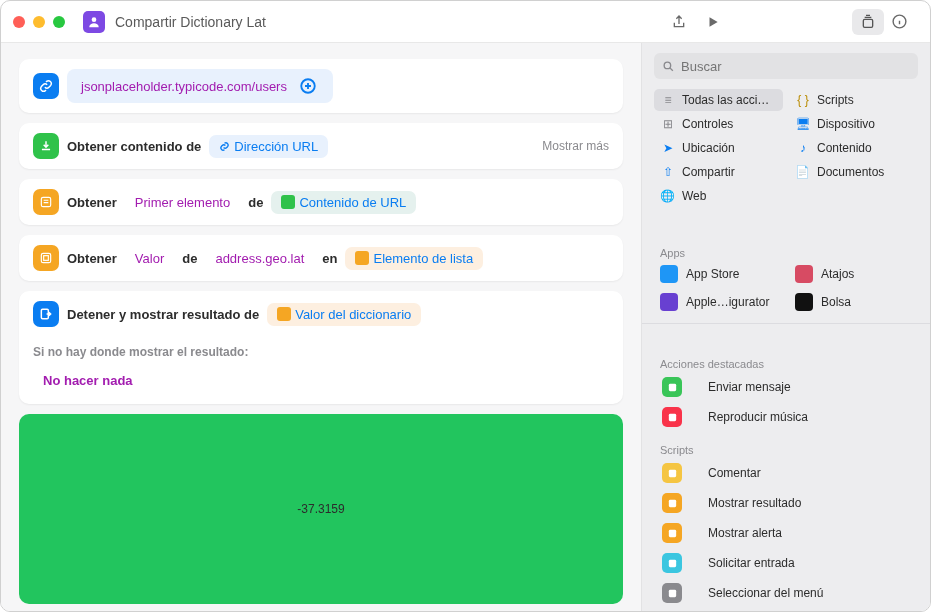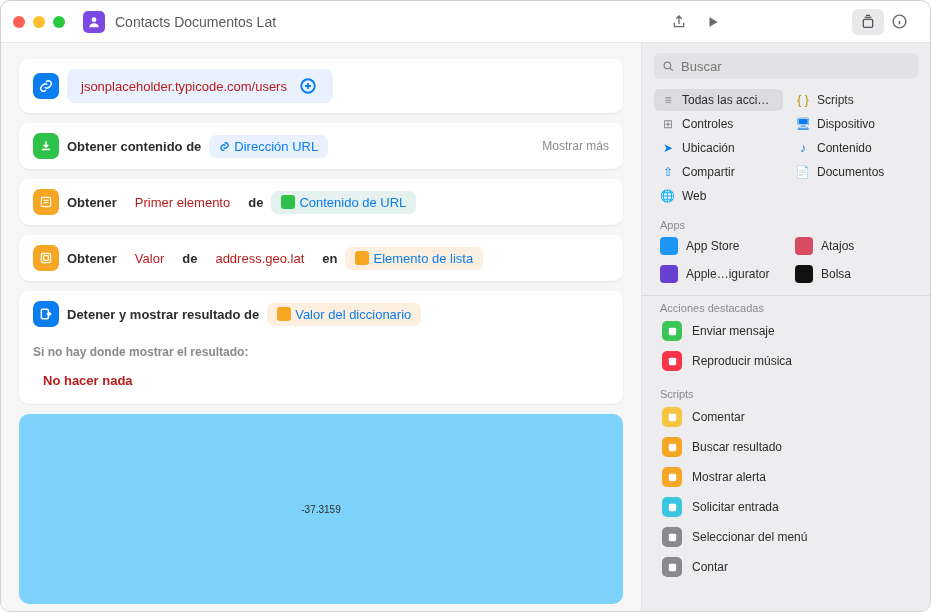--- a/index.html
+++ b/index.html
@@ -19,68 +19,68 @@
 
     .content { display: flex; height: calc(100% - 42px); }
     .editor { width: 640px; padding: 16px 18px 0 18px; overflow-y: auto; background: #f6f6f7; }
     .sidebar { flex: 1; border-left: 1px solid #e2e2e4; background: #ededef; display: flex; flex-direction: column; overflow: hidden; }
 
     .action-card { background: #fff; border-radius: 10px; margin-bottom: 10px; box-shadow: 0 1px 2px rgba(0,0,0,0.06); position: relative; }
     .action-row { display: flex; align-items: center; padding: 10px 14px; gap: 8px; flex-wrap: wrap; }
     .action-icon { width: 26px; height: 26px; border-radius: 7px; display: flex; align-items: center; justify-content: center; flex-shrink: 0; }
     .action-text { color: #2c2c2c; font-weight: 600; }
     .token { padding: 4px 10px; border-radius: 7px; font-weight: 500; display: inline-flex; align-items: center; gap: 4px; }
-    .token-blue { color: #b91c1c; }
+    .token-blue { color: #a21caf; }
     .token-link { background: #e8f1fd; color: #0a7df1; }
     .token-url { background: #e5f1ee; color: #0a7df1; }
     .token-orange { background: #fdefe0; color: #0a7df1; }
     .token-small-icon { width: 14px; height: 14px; border-radius: 3px; display: inline-block; }
     .show-more { margin-left: auto; color: #8a8a8e; font-size: 12px; }
     .url-chip { background: #e8f1fd; padding: 6px 14px; border-radius: 8px; display: flex; align-items: center; gap: 10px; }
     .add-btn { width: 22px; height: 22px; border-radius: 11px; display: flex; align-items: center; justify-content: center; color: #0a7df1; }
     .sub-row { padding: 8px 14px 10px 14px; color: #8a8a8e; font-size: 12px; font-weight: bold; }
     .sub-action { padding: 0 14px 12px 14px; }
     .sub-action .token { background: transparent; }
     
-    .result-box { background: #7dd3fc; border-radius: 10px; min-height: 190px; display: flex; align-items: center; justify-content: center; color: #2c2c2c; font-size: 10px; margin-top: 6px; text-align: right; }
+    .result-box { background: #22c55e; border-radius: 10px; min-height: 190px; display: flex; align-items: center; justify-content: center; color: #2c2c2c; font-size: 12px; margin-top: 6px; text-align: right; }
 
     .search-wrap { padding: 10px 12px 8px; }
     .search { background: #e2e2e4; border-radius: 6px; height: 26px; display: flex; align-items: center; padding: 0 8px; gap: 6px; color: #8a8a8e; }
     .search input { border: none; background: transparent; outline: none; flex: 1; font-size: 13px; color: #333; }
 
     .cat-grid { display: grid; grid-template-columns: 1fr 1fr; gap: 2px 6px; padding: 2px 12px 6px; }
     .cat-item { display: flex; align-items: center; gap: 6px; padding: 3px 6px; border-radius: 5px; color: #2c2c2c; font-size: 12px; }
     .cat-item.sel { background: #dcdce0; }
     .cat-icon { width: 16px; height: 16px; display: flex; align-items: center; justify-content: center; }
 
-    .section-label { padding: 6px 18px 2px; color: #8a8a8e; font-size: 11px; font-weight: 500; }
+    .section-label { padding: 6px 18px 2px; color: #8a8a8e; font-size: 11px; font-weight: 500; margin-top: 28px; }
     .app-grid { display: grid; grid-template-columns: 1fr 1fr; gap: 2px 6px; padding: 0 12px 4px; }
     .app-item { display: flex; align-items: center; gap: 8px; padding: 4px 6px; font-size: 12px; color: #2c2c2c; white-space: nowrap; overflow: hidden; }
     .app-icon-sm { width: 18px; height: 18px; border-radius: 4px; flex-shrink: 0; }
 
     .action-list { padding: 0 12px; }
-    .list-item { display: flex; align-items: center; gap: 10px; padding: 5px 8px; border-radius: 6px; font-size: 12px; color: #2c2c2c; }
+    .list-item { display: flex; align-items: center; gap: 26px; padding: 5px 8px; border-radius: 6px; font-size: 12px; color: #2c2c2c; }
     .list-icon { width: 20px; height: 20px; border-radius: 5px; display: flex; align-items: center; justify-content: center; flex-shrink: 0; }
   </style>
 </head>
 <body>
 
 <div class="titlebar">
   <div class="traffic-lights">
     <div class="tl red"></div>
     <div class="tl yellow"></div>
     <div class="tl green"></div>
   </div>
   <div class="app-icon">
     <svg width="14" height="14" viewBox="0 0 24 24" fill="#fff">
         <circle cx="12" cy="8" r="4"></circle>
         <path d="M4 20c0-4 4-6 8-6s8 2 8 6v1H4z"></path>
       </svg>
   </div>
-  <div class="title">Contacts Documentos Lat</div>
+  <div class="title">Compartir Dictionary Lat</div>
   <div class="titlebar-spacer"></div>
   <div class="titlebar-btn">
     <svg width="16" height="16" viewBox="0 0 24 24" fill="none" stroke="#6a6a6a" stroke-width="2">
         <path d="M12 3v12M8 7l4-4 4 4M5 13v6h14v-6"></path>
       </svg>
   </div>
   <div class="titlebar-btn">
     <svg width="14" height="14" viewBox="0 0 24 24" fill="#6a6a6a">
         <path d="M6 4l14 8-14 8z"></path>
       </svg>
@@ -304,21 +304,21 @@
             </svg>
           </span>
           <span>Comentar</span>
         </div>
         <div class="list-item">
           <span class="list-icon" style="background:#f5a623">
             <svg width="11" height="11" viewBox="0 0 24 24" fill="#fff">
               <rect x="4" y="4" width="16" height="16" rx="3"></rect>
             </svg>
           </span>
-          <span>Buscar resultado</span>
+          <span>Mostrar resultado</span>
         </div>
         <div class="list-item">
           <span class="list-icon" style="background:#f5a623">
             <svg width="11" height="11" viewBox="0 0 24 24" fill="#fff">
               <rect x="4" y="4" width="16" height="16" rx="3"></rect>
             </svg>
           </span>
           <span>Mostrar alerta</span>
         </div>
         <div class="list-item">

